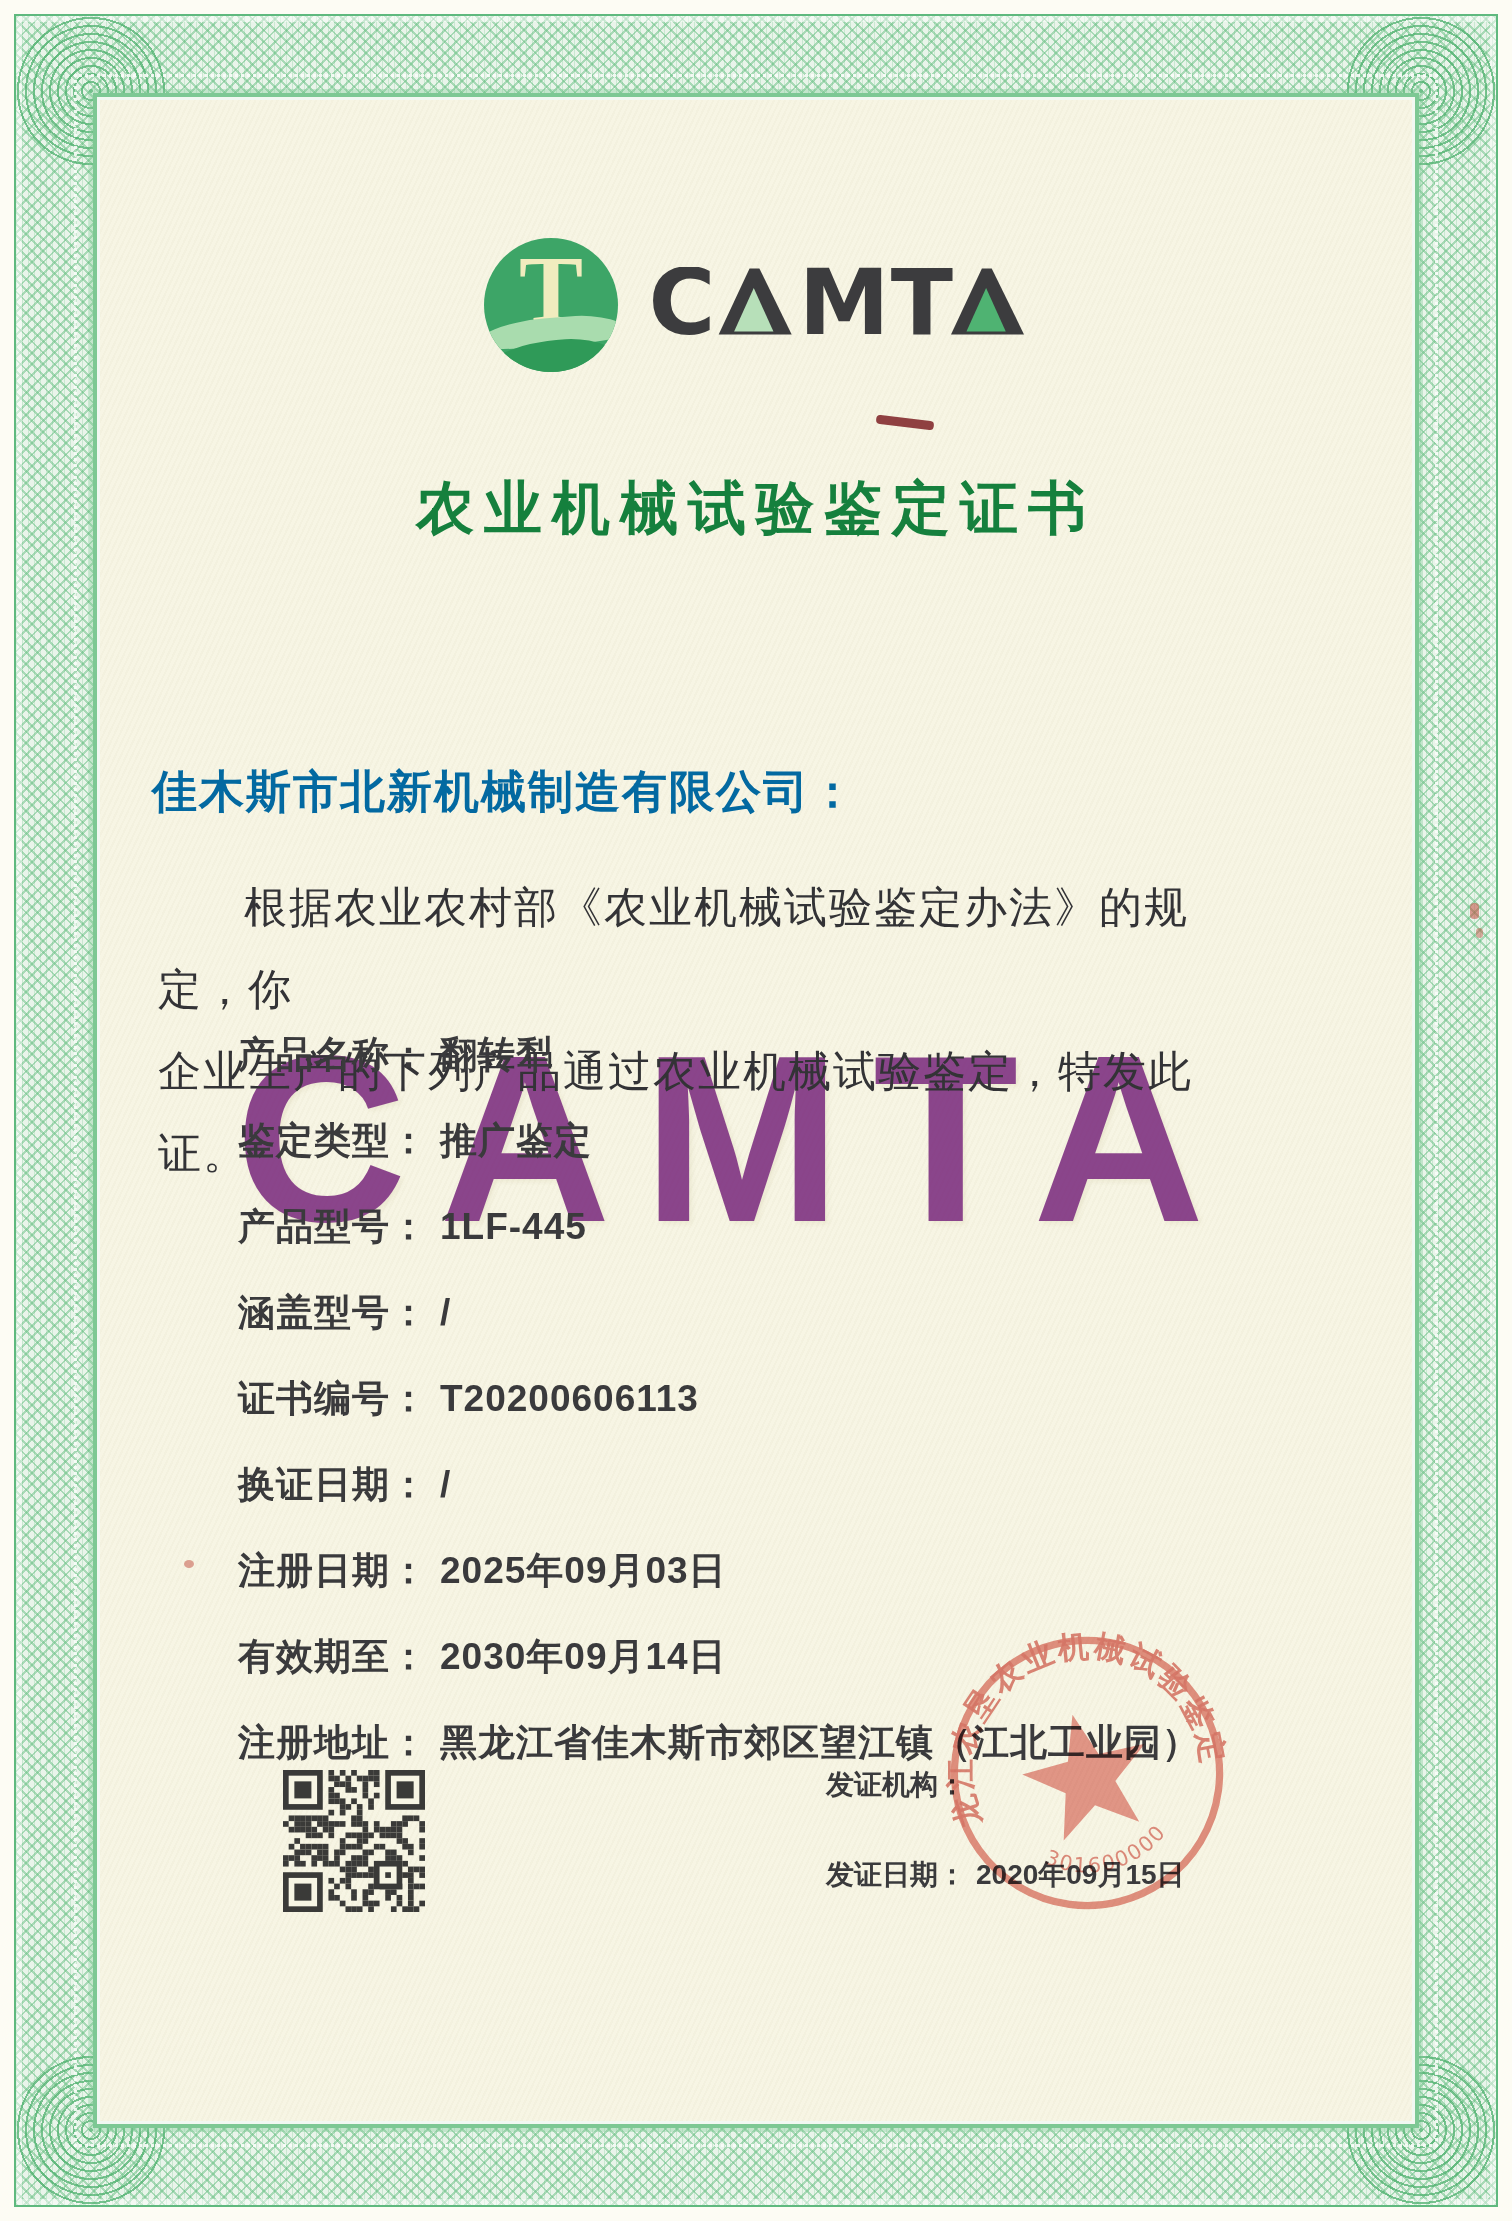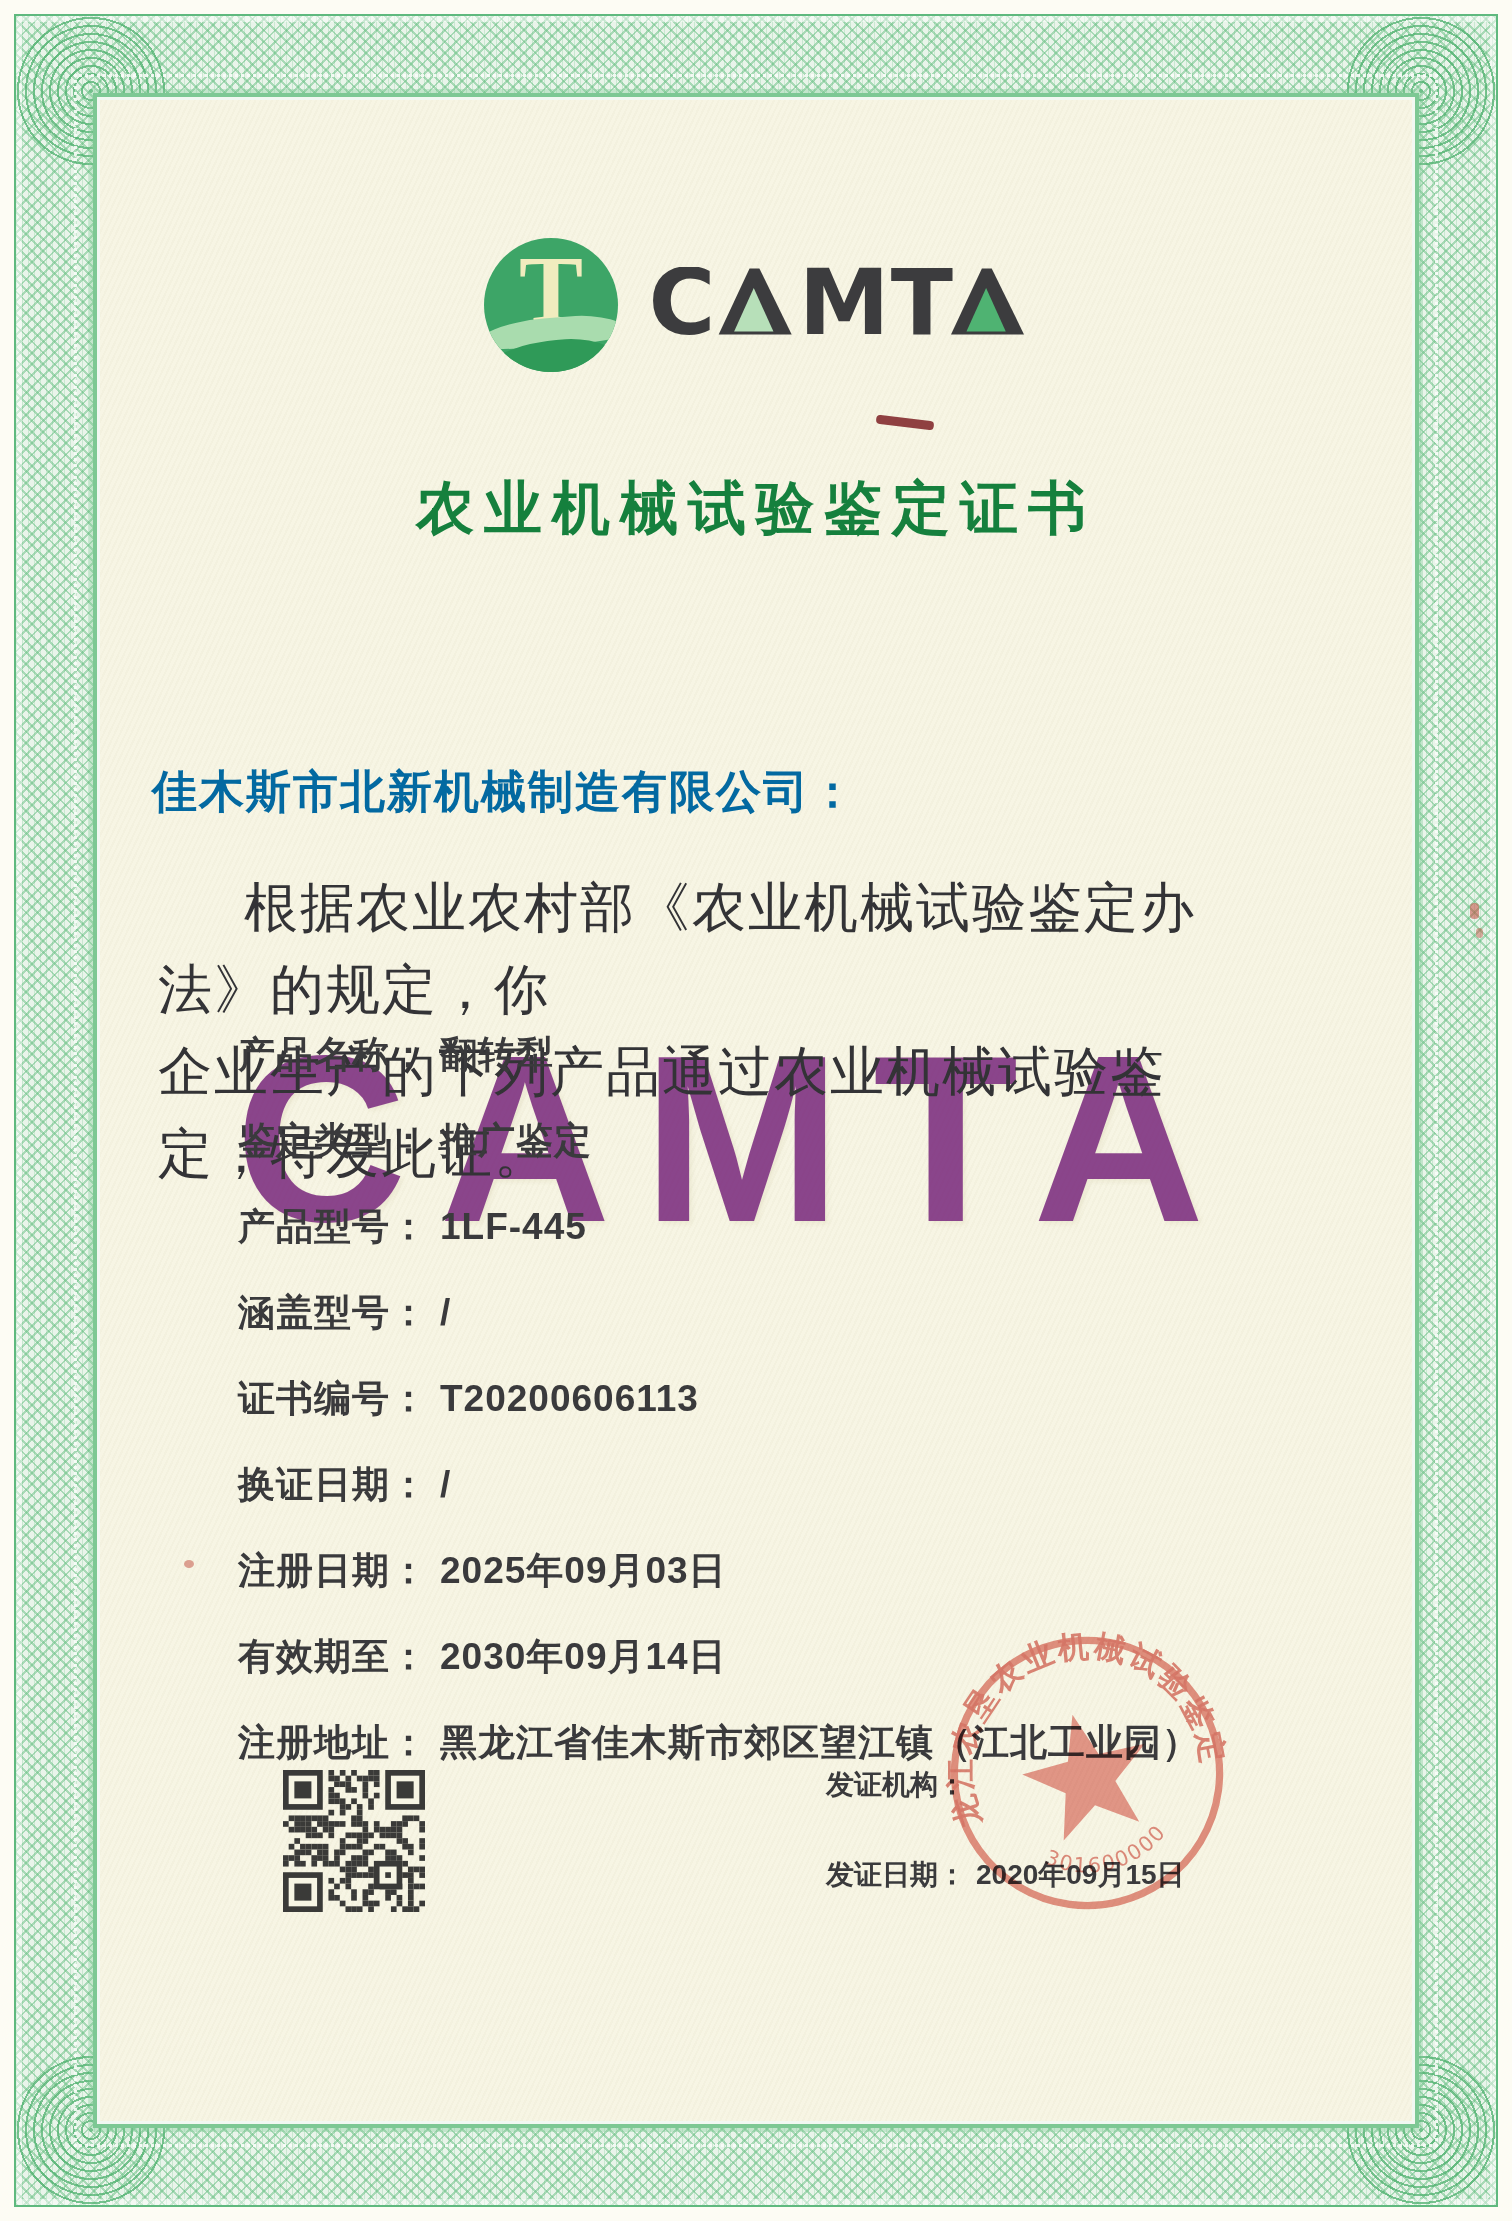--- a/index.html
+++ b/index.html
@@ -52,21 +52,21 @@
   .logo-wave-b{position:absolute;left:-10px;right:-10px;bottom:-8px;height:40px;background:#2f9a58;
     border-radius:60% 40% 0 0 / 100% 85% 0 0;transform:rotate(-3deg);}
   .wordmark{margin-top:-4px;}
   
   .title{position:absolute;top:470px;left:0;right:0;z-index:2;text-align:center;
     font-family:"Liberation Serif",serif;font-weight:700;font-size:58px;
     letter-spacing:10px;color:#15803d;}
   .addressee{position:absolute;top:762px;left:152px;z-index:2;
     font-size:45px;font-weight:700;letter-spacing:2px;color:#0369a1;}
   .body-par{position:absolute;top:866px;left:158px;width:1075px;z-index:2;
-    font-size:54px;line-height:82px;letter-spacing:2px;color:#333336;}
+    font-size:43px;line-height:82px;letter-spacing:2px;color:#333336;}
   .body-par .l1{text-indent:86px;}
   .fields{position:absolute;top:1030px;left:238px;z-index:2;
     display:flex;flex-direction:column;gap:36px;}
   .field-row{font-size:37px;font-weight:700;letter-spacing:1px;color:#3a3a3c;white-space:nowrap;}
   .field-row .value{margin-left:12px;font-weight:700;}
   .issuer-block{position:absolute;left:826px;z-index:2;font-size:28px;font-weight:700;color:#3a3a3c;white-space:nowrap;}
   .issuer-block.org{top:1766px;}
   .issuer-block.date{top:1856px;text-align:right;}
   .issuer-block .value{margin-left:10px;}
   

